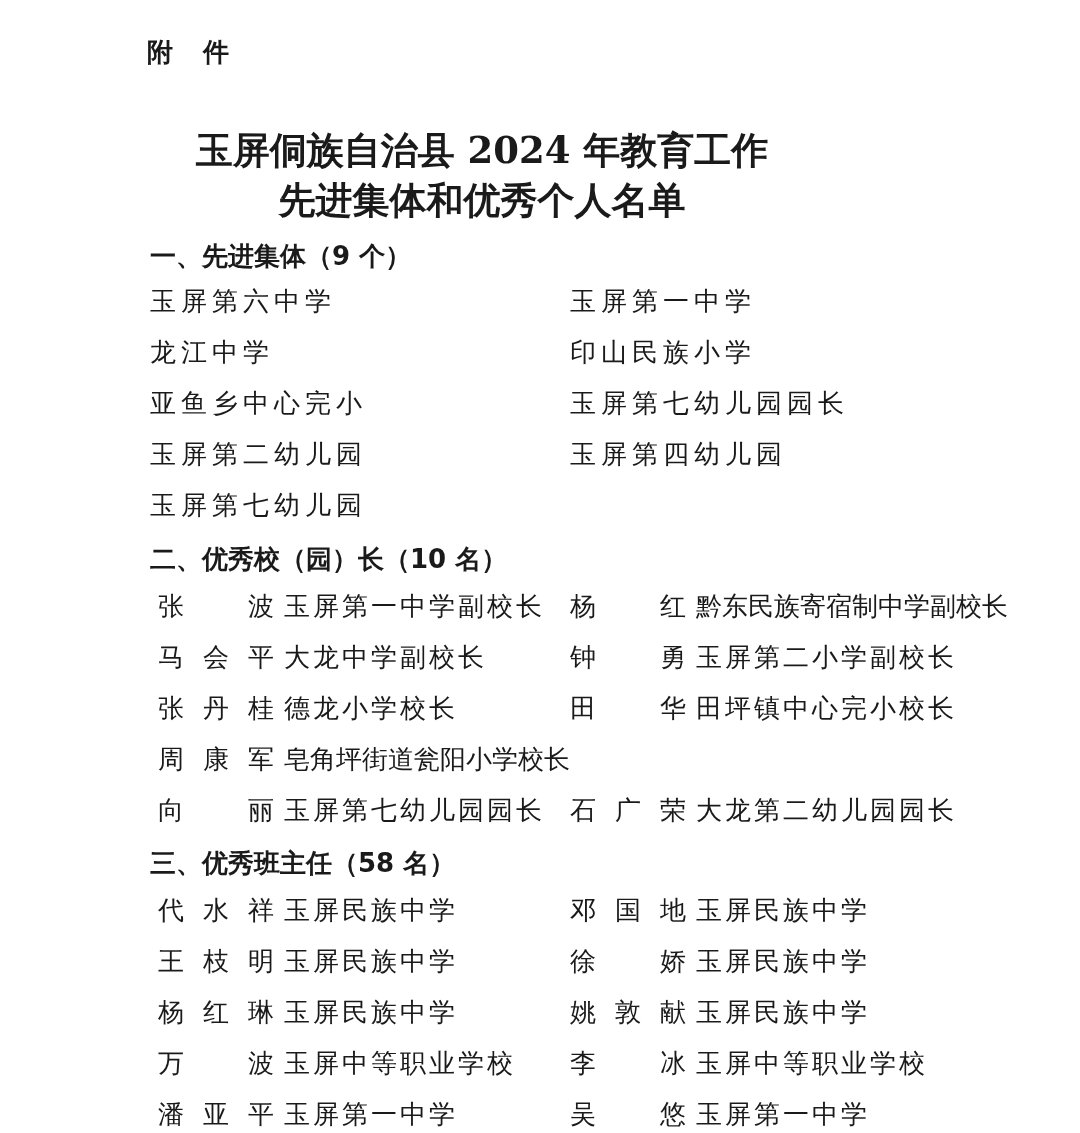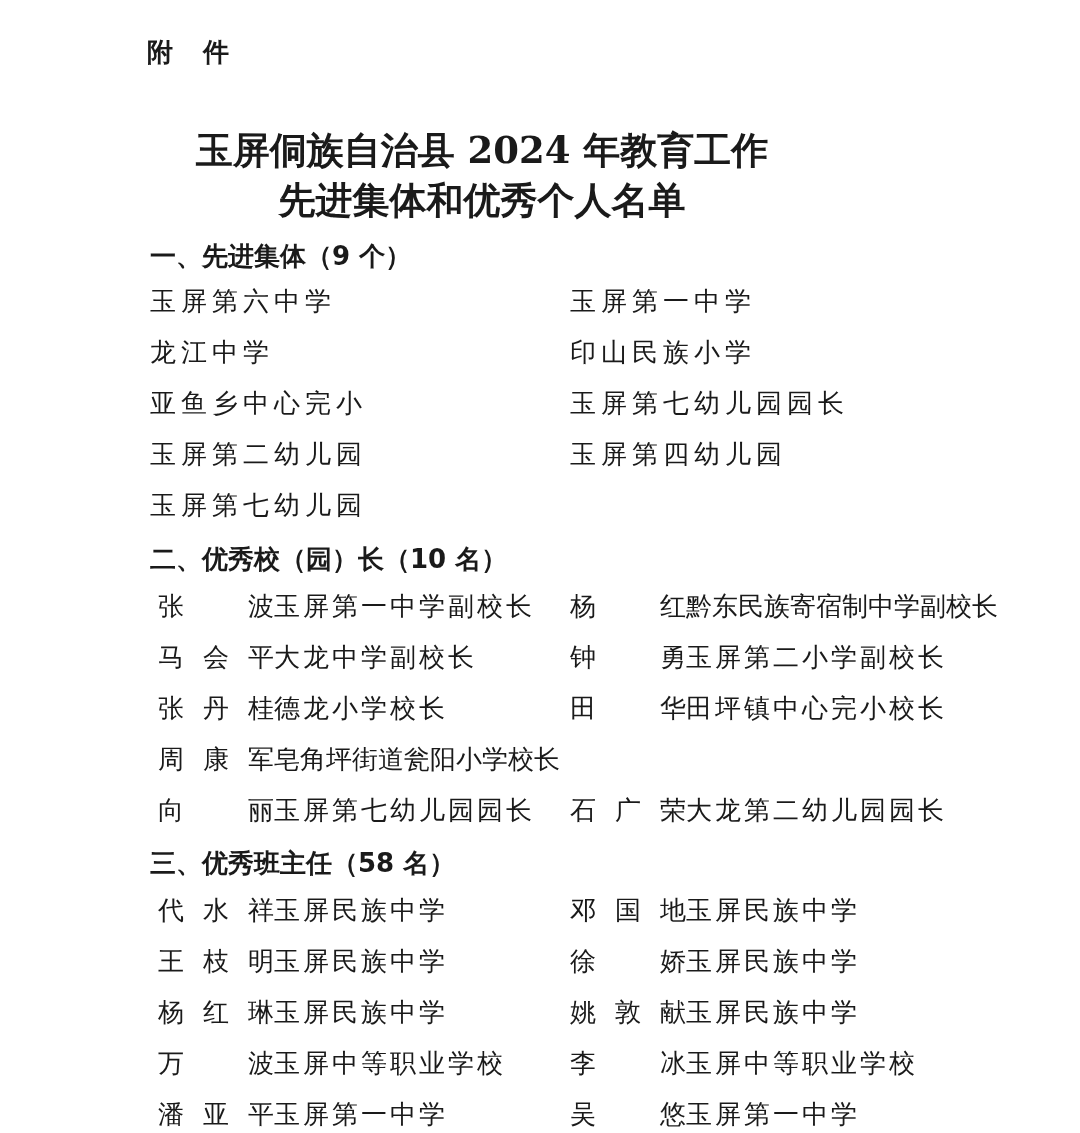--- a/index.html
+++ b/index.html
@@ -74,21 +74,21 @@
     }
     .person .name {
       display: inline-block;
       width: 116px;
       text-align: justify;
       text-align-last: justify;
       letter-spacing: 0;
     }
     .person .org {
       display: inline-block;
-      margin-left: 0px;
+      margin-left: 10px;
       letter-spacing: 3px;
     }
     .person.left { left: 8px; }
     .person.right { left: 420px; }
   </style>
 </head>
 <body>
 
 <div class="attachment-label">
   <span>附</span><span class="gap"></span><span>件</span>

